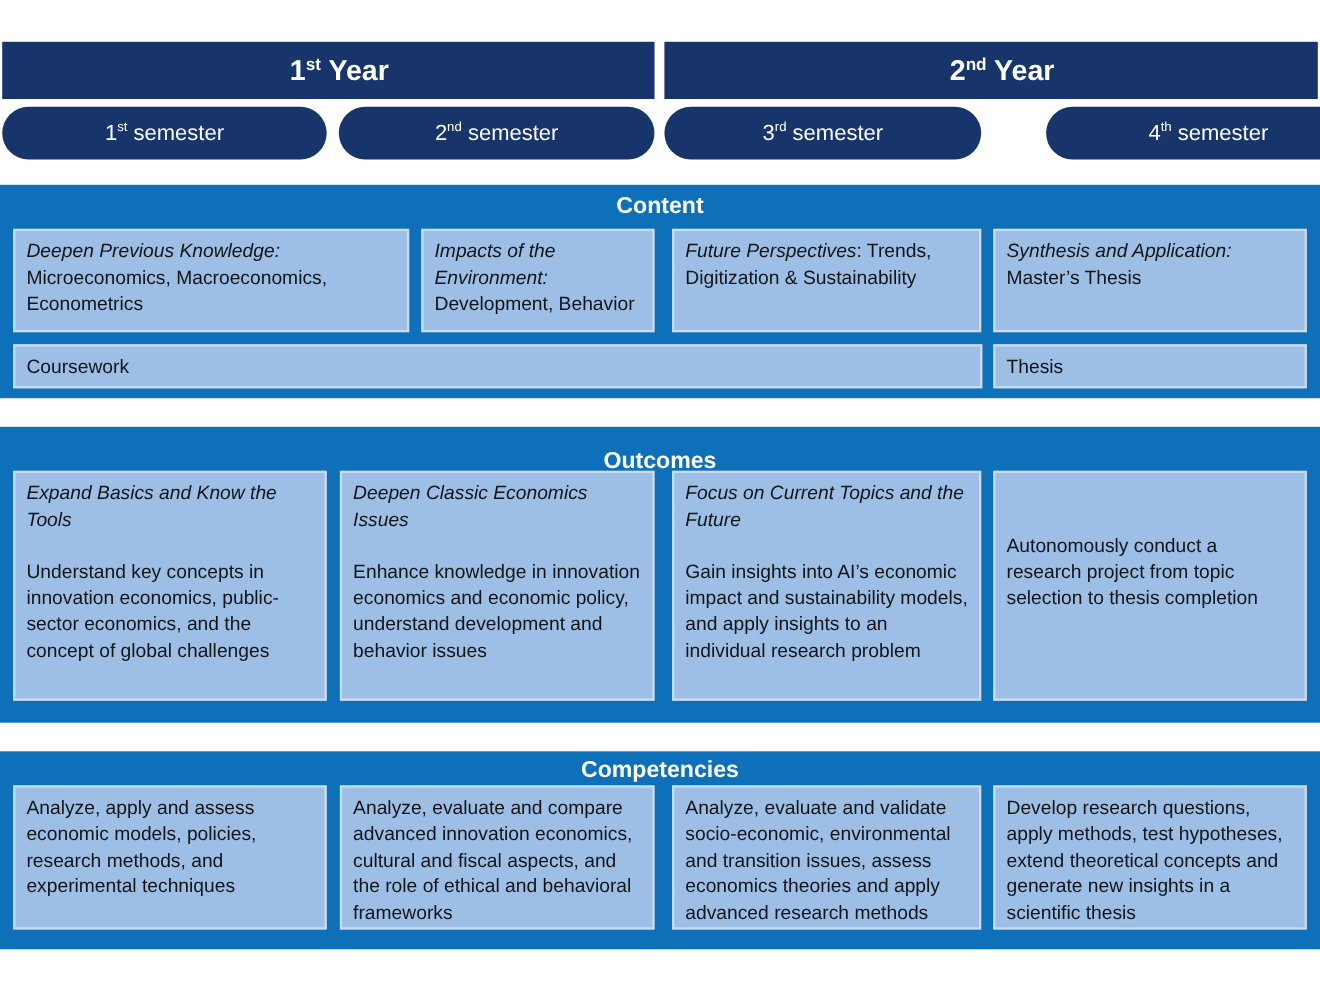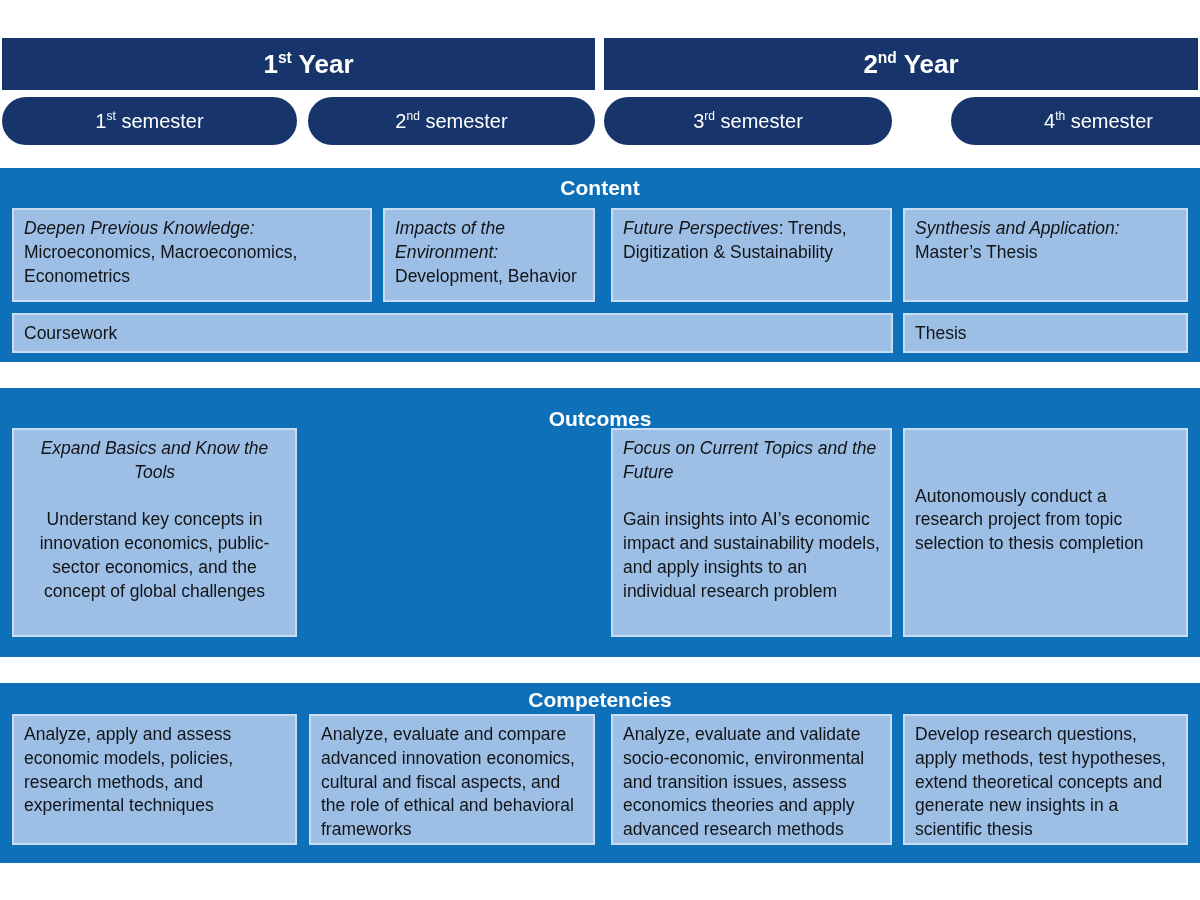--- a/index.html
+++ b/index.html
@@ -80,23 +80,26 @@
     <div class="rowbar" style="left:12px;top:145px;width:881px;height:40px;">
         <span>Coursework</span>
       </div>
     <div class="rowbar" style="left:903px;top:145px;width:285px;height:40px;">
         <span>Thesis</span>
       </div>
   </div>
 
   <div class="section" style="top:388px;height:269px;">
     <div class="section-title" style="top:19px;">Outcomes</div>
-    <div class="cell" style="left:12px;top:40px;width:285px;height:209px;text-align:center;"><span class="em">Expand Basics and Know the Tools</span><span>
+    <div class="cell" style="left:12px;top:40px;width:285px;height:209px;"><span class="em">Expand Basics and Know the Tools</span><span>
 
 Understand key concepts in innovation economics, public-sector economics, and the concept of global challenges</span></div>
+    <div class="cell" style="left:309px;top:40px;width:286px;height:209px;"><span class="em">Deepen Classic Economics Issues</span><span>
+
+Enhance knowledge in innovation economics and economic policy, understand development and behavior issues</span></div>
     <div class="cell" style="left:611px;top:40px;width:281px;height:209px;"><span class="em">Focus on Current Topics and the Future</span><span>
 
 Gain insights into AI’s economic impact and sustainability models, and apply insights to an individual research problem</span></div>
     <div class="cell" style="left:903px;top:40px;width:285px;height:209px;"><span>
 
 Autonomously conduct a research project from topic selection to thesis completion</span></div>
   </div>
 
   <div class="section" style="top:683px;height:180px;">
     <div class="section-title" style="top:5px;">Competencies</div>

